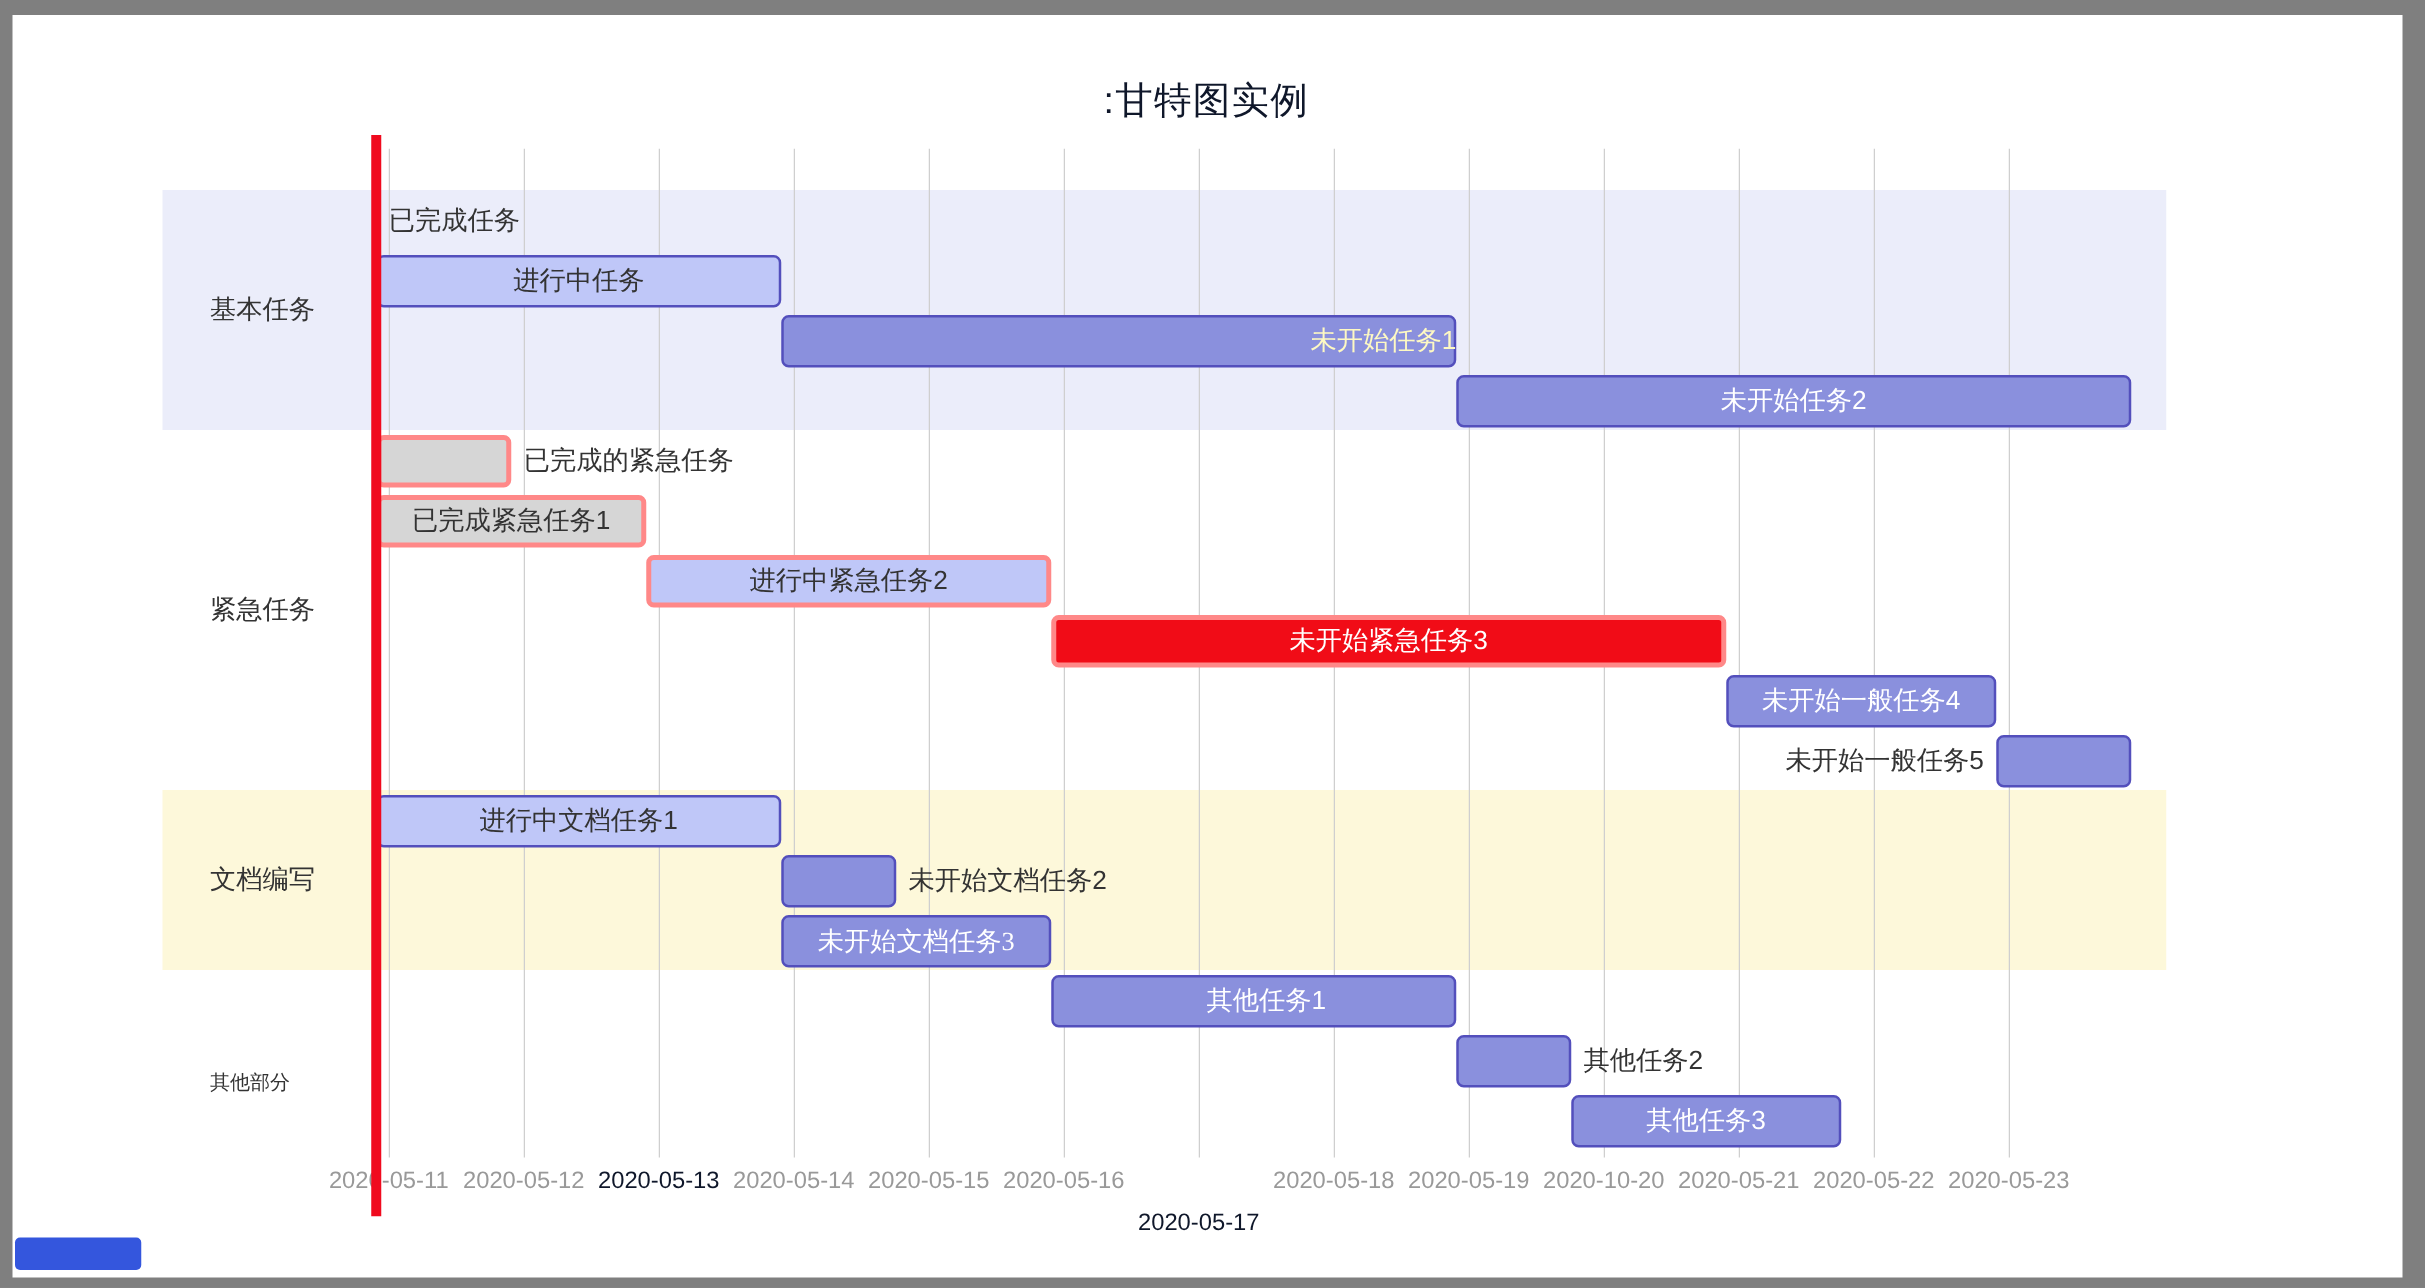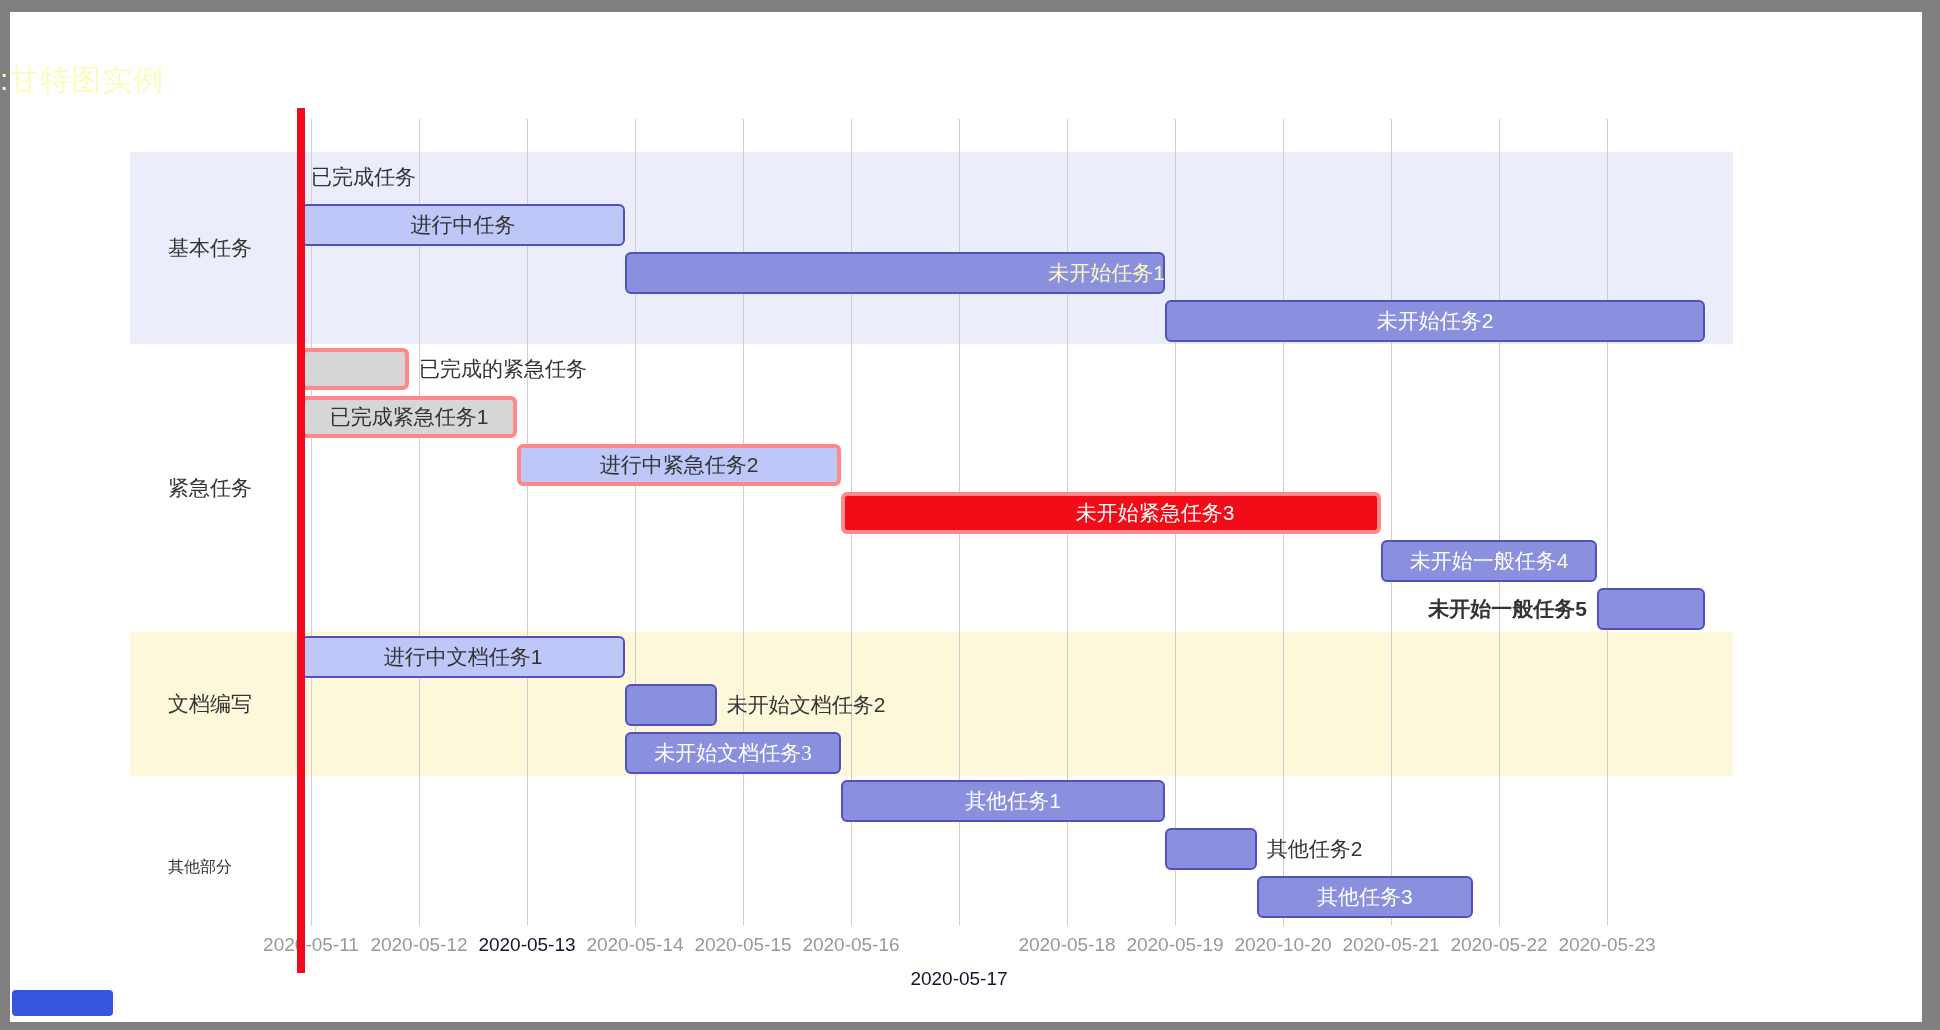--- a/index.html
+++ b/index.html
@@ -3,22 +3,22 @@
 <meta charset="utf-8">
 <style>
   html,body{margin:0;padding:0;background:#5a5a5a;}
   #frame{
     position:relative;width:1940px;height:1030px;background:#7f7f7f;
     overflow:hidden;font-family:"Liberation Sans",sans-serif;
   }
   #canvas{position:absolute;left:10px;top:12px;width:1912px;height:1010px;background:#ffffff;}
   .abs{position:absolute;}
   #chart-title{
-    position:absolute;left:0;top:60px;width:1930px;text-align:left;
-    font-size:30px;color:#fef9c3;z-index:4;letter-spacing:1px;
+    position:absolute;left:0;top:60px;width:1930px;text-align:center;
+    font-size:30px;color:#0f172a;z-index:4;letter-spacing:1px;
   }
 </style>
 </head>
 <body>
 
 <div id="frame">
   <div id="canvas"></div>
   <div id="chart-title">:甘特图实例</div>
   <div id="gantt">
       <div class="abs" style="left: 130px; top: 152px; width: 1603px; height: 192px; background: rgb(235, 237, 250); z-index: 1;"></div>
@@ -62,25 +62,25 @@
       <div class="abs" style="top: 252px; height: 42px; line-height: 42px; font-size: 21px; white-space: nowrap; z-index: 4; left: 625px; width: 540px; text-align: right; color: #fef9c3;">未开始任务1</div>
       <div class="abs" style="left: 1165px; top: 300px; width: 540px; height: 42px; background: rgb(138, 144, 221); border: 2px solid rgb(83, 79, 188); border-radius: 6px; box-sizing: border-box; z-index: 3;"></div>
       <div class="abs" style="top: 300px; height: 42px; line-height: 42px; font-size: 21px; white-space: nowrap; z-index: 4; left: 1165px; width: 540px; text-align: center; color: rgb(255, 255, 255);">未开始任务2</div>
       <div class="abs" style="left: 301px; top: 348px; width: 108px; height: 42px; background: rgb(214, 214, 214); border: 4px solid rgb(255, 136, 136); border-radius: 6px; box-sizing: border-box; z-index: 3;"></div>
       <div class="abs" style="top: 348px; height: 42px; line-height: 42px; font-size: 21px; white-space: nowrap; z-index: 4; left: 419px; color: rgb(51, 51, 51);">已完成的紧急任务</div>
       <div class="abs" style="left: 301px; top: 396px; width: 216px; height: 42px; background: rgb(214, 214, 214); border: 4px solid rgb(255, 136, 136); border-radius: 6px; box-sizing: border-box; z-index: 3;"></div>
       <div class="abs" style="top: 396px; height: 42px; line-height: 42px; font-size: 21px; white-space: nowrap; z-index: 4; left: 301px; width: 216px; text-align: center; color: rgb(51, 51, 51);">已完成紧急任务1</div>
       <div class="abs" style="left: 517px; top: 444px; width: 324px; height: 42px; background: rgb(191, 199, 248); border: 4px solid rgb(255, 136, 136); border-radius: 6px; box-sizing: border-box; z-index: 3;"></div>
       <div class="abs" style="top: 444px; height: 42px; line-height: 42px; font-size: 21px; white-space: nowrap; z-index: 4; left: 517px; width: 324px; text-align: center; color: rgb(51, 51, 51);">进行中紧急任务2</div>
       <div class="abs" style="left: 841px; top: 492px; width: 540px; height: 42px; background: rgb(241, 12, 23); border: 4px solid rgb(255, 136, 136); border-radius: 6px; box-sizing: border-box; z-index: 3;"></div>
-      <div class="abs" style="top: 492px; height: 42px; line-height: 42px; font-size: 21px; white-space: nowrap; z-index: 4; left: 841px; width: 540px; text-align: center; color: rgb(255, 255, 255); margin-left: 44px;">未开始紧急任务3</div>
+      <div class="abs" style="top: 492px; height: 42px; line-height: 42px; font-size: 21px; white-space: nowrap; z-index: 4; left: 841px; width: 540px; text-align: center; color: rgb(255, 255, 255);">未开始紧急任务3</div>
       <div class="abs" style="left: 1381px; top: 540px; width: 216px; height: 42px; background: rgb(138, 144, 221); border: 2px solid rgb(83, 79, 188); border-radius: 6px; box-sizing: border-box; z-index: 3;"></div>
       <div class="abs" style="top: 540px; height: 42px; line-height: 42px; font-size: 21px; white-space: nowrap; z-index: 4; left: 1381px; width: 216px; text-align: center; color: rgb(255, 255, 255);">未开始一般任务4</div>
       <div class="abs" style="left: 1597px; top: 588px; width: 108px; height: 42px; background: rgb(138, 144, 221); border: 2px solid rgb(83, 79, 188); border-radius: 6px; box-sizing: border-box; z-index: 3;"></div>
-      <div class="abs" style="top: 588px; height: 42px; line-height: 42px; font-size: 21px; white-space: nowrap; z-index: 4; left: 1187px; width: 400px; text-align: right; color: rgb(51, 51, 51); font-weight: bold;">未开始一般任务5</div>
+      <div class="abs" style="top: 588px; height: 42px; line-height: 42px; font-size: 21px; white-space: nowrap; z-index: 4; left: 1187px; width: 400px; text-align: right; color: rgb(51, 51, 51);">未开始一般任务5</div>
       <div class="abs" style="left: 301px; top: 636px; width: 324px; height: 42px; background: rgb(191, 199, 248); border: 2px solid rgb(83, 79, 188); border-radius: 6px; box-sizing: border-box; z-index: 3;"></div>
       <div class="abs" style="top: 636px; height: 42px; line-height: 42px; font-size: 21px; white-space: nowrap; z-index: 4; left: 301px; width: 324px; text-align: center; color: rgb(51, 51, 51);">进行中文档任务1</div>
       <div class="abs" style="left: 625px; top: 684px; width: 91.8px; height: 42px; background: rgb(138, 144, 221); border: 2px solid rgb(83, 79, 188); border-radius: 6px; box-sizing: border-box; z-index: 3;"></div>
       <div class="abs" style="top: 684px; height: 42px; line-height: 42px; font-size: 21px; white-space: nowrap; z-index: 4; left: 726.8px; color: rgb(51, 51, 51);">未开始文档任务2</div>
       <div class="abs" style="left: 625px; top: 732px; width: 216px; height: 42px; background: rgb(138, 144, 221); border: 2px solid rgb(83, 79, 188); border-radius: 6px; box-sizing: border-box; z-index: 3;"></div>
       <div class="abs" style="top: 732px; height: 42px; line-height: 42px; font-size: 21px; white-space: nowrap; z-index: 4; left: 625px; width: 216px; text-align: center; color: rgb(255, 255, 255); font-family: Liberation Serif, serif;">未开始文档任务3</div>
       <div class="abs" style="left: 841px; top: 780px; width: 324px; height: 42px; background: rgb(138, 144, 221); border: 2px solid rgb(83, 79, 188); border-radius: 6px; box-sizing: border-box; z-index: 3;"></div>
       <div class="abs" style="top: 780px; height: 42px; line-height: 42px; font-size: 21px; white-space: nowrap; z-index: 4; left: 841px; width: 344px; text-align: center; color: rgb(255, 255, 255);">其他任务1</div>
       <div class="abs" style="left: 1165px; top: 828px; width: 91.8px; height: 42px; background: rgb(138, 144, 221); border: 2px solid rgb(83, 79, 188); border-radius: 6px; box-sizing: border-box; z-index: 3;"></div>
       <div class="abs" style="top: 828px; height: 42px; line-height: 42px; font-size: 21px; white-space: nowrap; z-index: 4; left: 1266.8px; color: rgb(51, 51, 51);">其他任务2</div>

